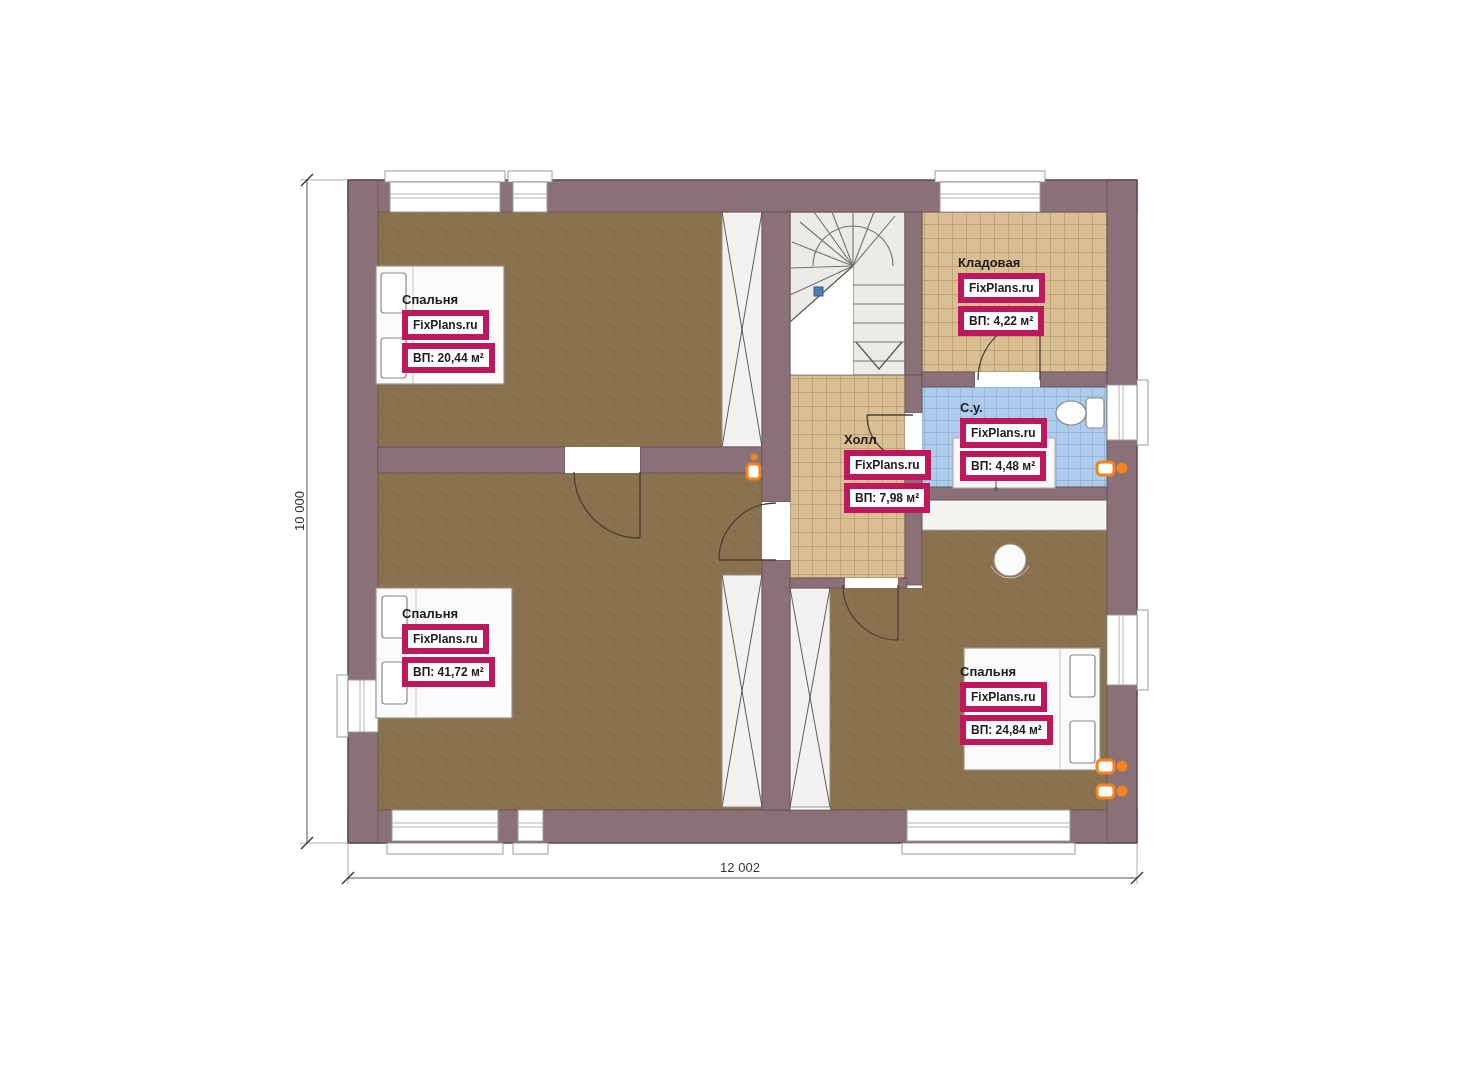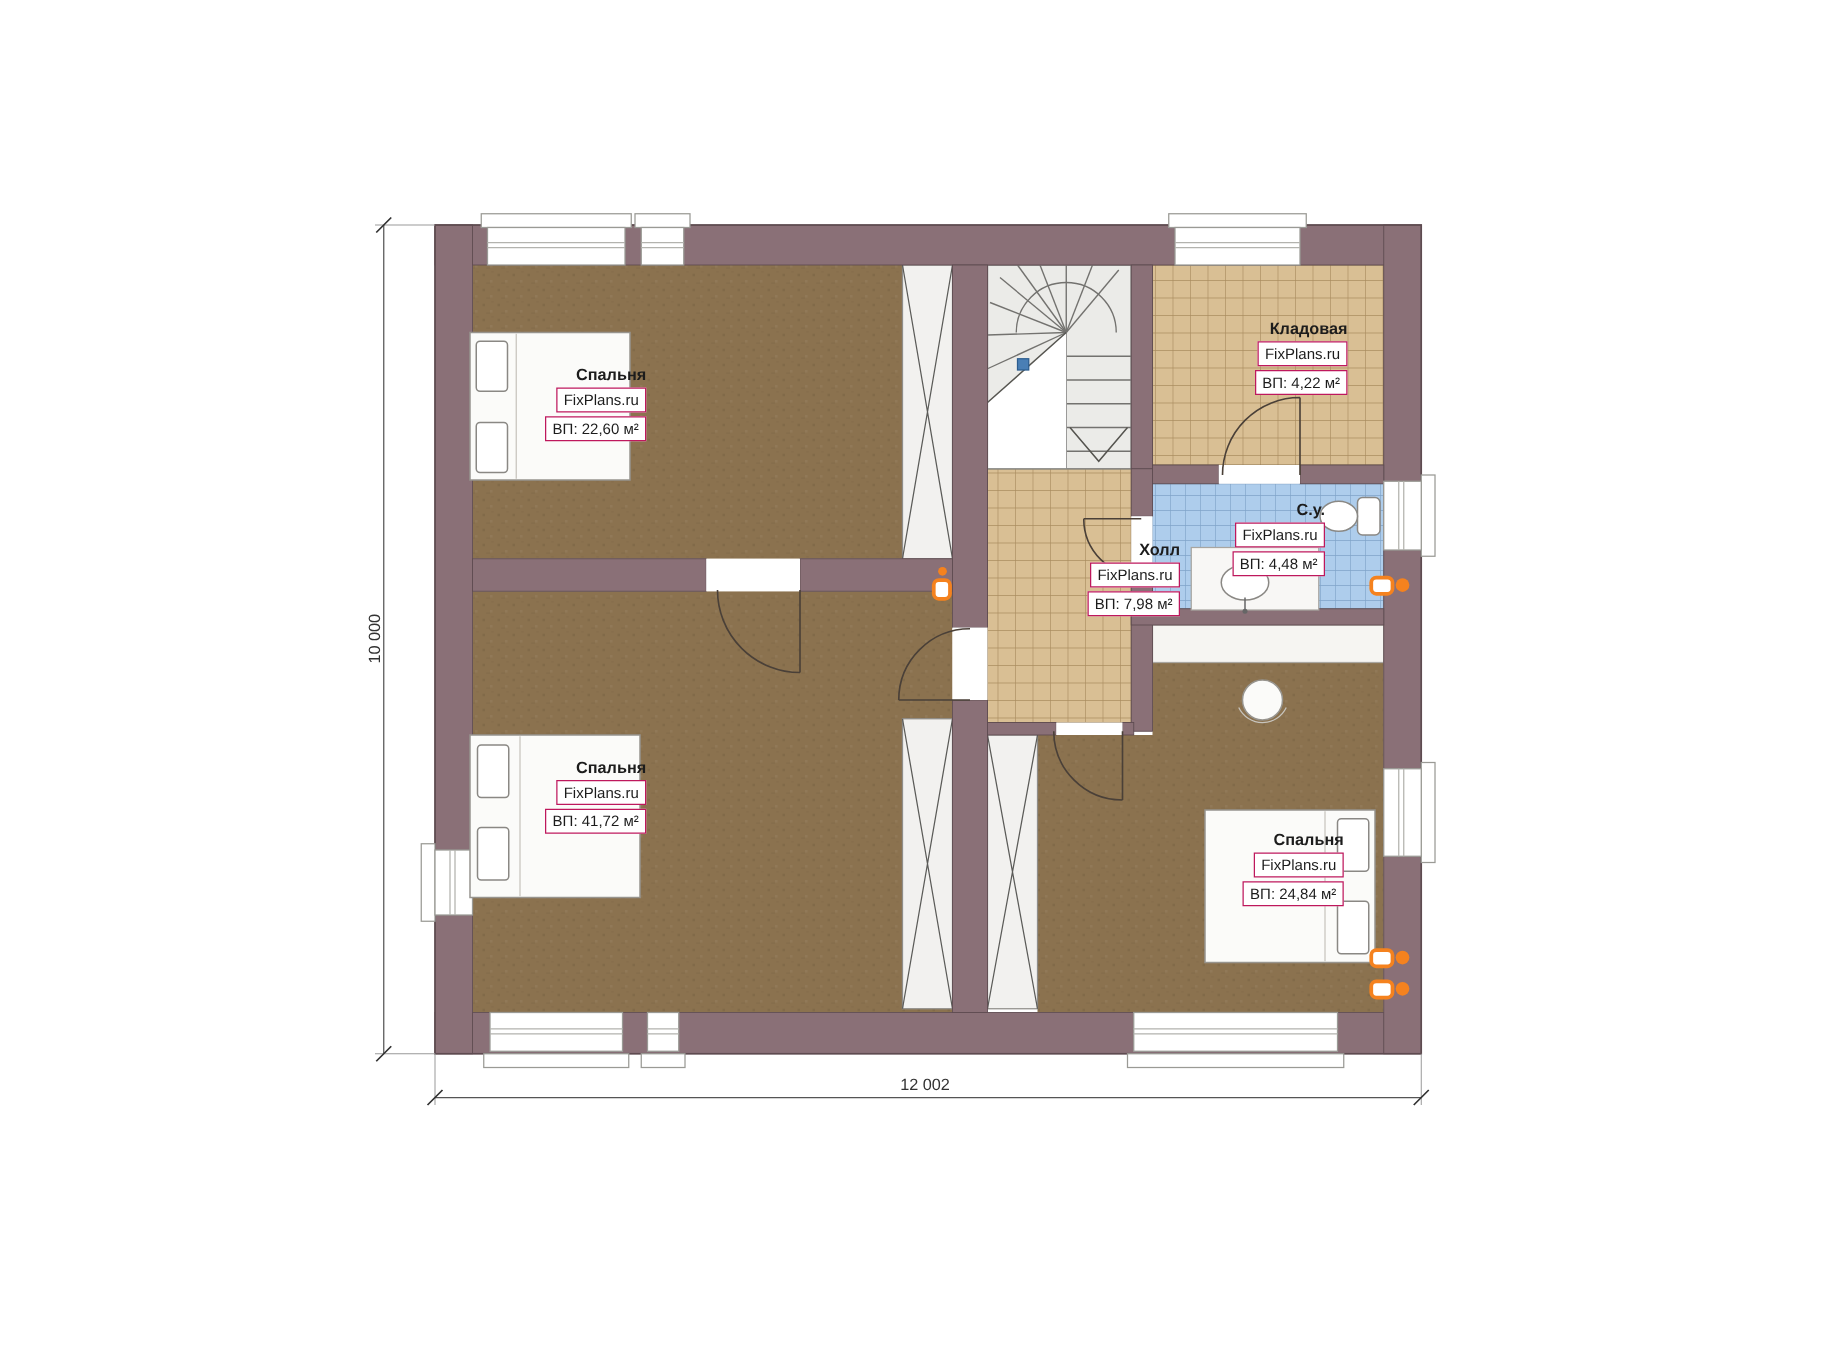--- a/index.html
+++ b/index.html
@@ -27,24 +27,24 @@
   .fix{fill:#fff;stroke:#8a8884;stroke-width:1.2;}
   .counter{fill:#f8f7f5;stroke:#a8a5a0;stroke-width:1;}
   .rad{stroke:var(--accent-radiator,#f5821e);fill:#fff;stroke-width:3;}
   .raddot{fill:var(--accent-radiator,#f5821e);}
   .dimline{stroke:#555;stroke-width:1;}
   .extline{stroke:#999;stroke-width:.8;}
   .tick{stroke:#333;stroke-width:1.4;}
   .marker{fill:var(--marker-blue,#4a7fb5);stroke:#2c5d8f;stroke-width:1;}
 
   
-  .room-label{position:absolute;display:flex;flex-direction:column;align-items:flex-end;
+  .room-label{position:absolute;display:flex;flex-direction:column;align-items:flex-start;
               color:#1c1c1c;line-height:15px;}
   .room-label .rname{font-size:13px;font-weight:700;white-space:nowrap;}
-  .room-label .box{border:1px solid #be185d;background:#fff;font-size:12px;font-weight:400;
+  .room-label .box{border:6px solid #be185d;background:#fff;font-size:12px;font-weight:700;
                    padding:1px 5px;line-height:16px;margin-top:3px;white-space:nowrap;}
   .dim-label{position:absolute;font-size:13px;color:#333;text-align:center;}
   .dim-v{transform:rotate(-90deg);transform-origin:center center;}
 </style>
 </head>
 <body>
 
 <div class="stage">
 
 <svg width="1474" height="1080" viewBox="0 0 1474 1080">
@@ -262,21 +262,21 @@
     <path class="tick" d="M301,186 L313,174 M301,849 L313,837"></path>
     <path class="extline" d="M348,843 V884 M1137,843 V884"></path>
     <path class="dimline" d="M348,878 H1137"></path>
     <path class="tick" d="M342,884 L354,872 M1131,884 L1143,872"></path>
   </g>
 </svg>
 
   <div class="room-label" style="left:402px;top:292px;width:115px">
     <span class="rname">Спальня</span>
     <span class="box">FixPlans.ru</span>
-    <span class="box">ВП: 22,60 м²</span>
+    <span class="box">ВП: 20,44 м²</span>
   </div>
 
   <div class="room-label" style="left:402px;top:606px;width:115px">
     <span class="rname">Спальня</span>
     <span class="box">FixPlans.ru</span>
     <span class="box">ВП: 41,72 м²</span>
   </div>
 
   <div class="room-label" style="left:960px;top:664px;width:115px">
     <span class="rname">Спальня</span>

